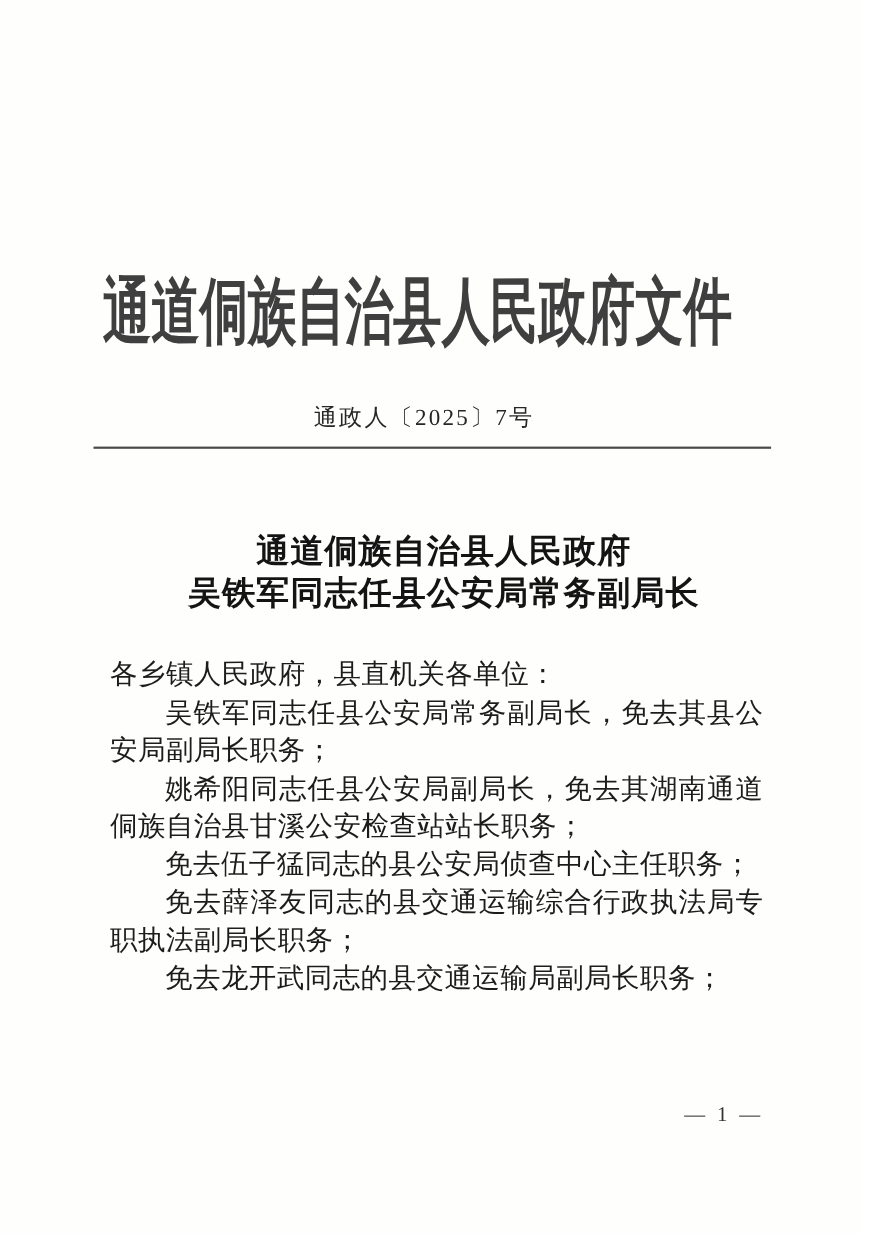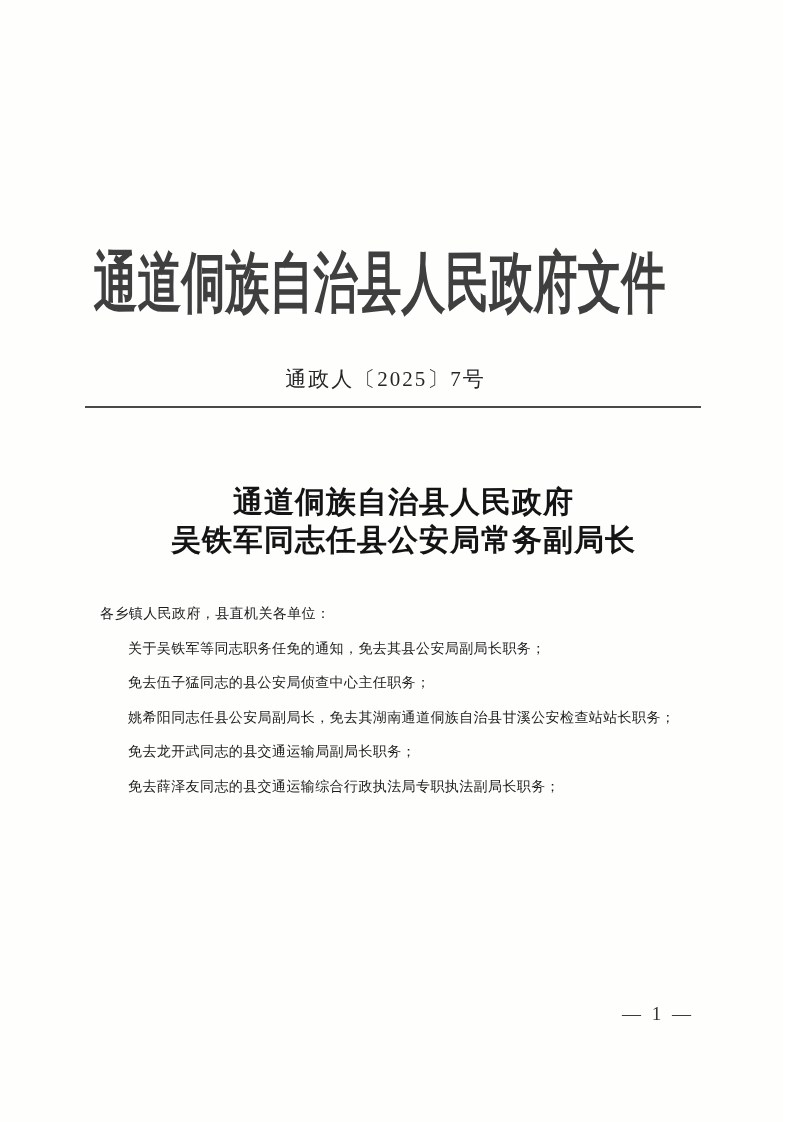--- a/index.html
+++ b/index.html
@@ -62,21 +62,21 @@
     color: #141414;
     letter-spacing: 1px;
     margin: 12px;
   }
 
   .body-text {
     position: absolute;
     top: 597px;
     left: 100px;
     width: 594px;
-    font-size: 14px;
+    font-size: 25px;
     line-height: 34.5px;
     letter-spacing: 0.4px;
     color: #1c1c1c;
     text-align: justify;
   }
 
   .body-text p { margin: 0; }
   .body-text p.indent { text-indent: 2em; }
 
   .page-number {
@@ -101,22 +101,22 @@
 
   <div class="divider"></div>
 
   <h1 class="doc-title">
     <span>通道侗族自治县人民政府</span><br>
     <span>吴铁军同志任县公安局常务副局长</span>
   </h1>
 
   <div class="body-text">
     <p>各乡镇人民政府，县直机关各单位：</p>
-    <p class="indent">关于吴铁军等同志职务任免的通知，免去其县公安局副局长职务；</p>
+    <p class="indent">吴铁军同志任县公安局常务副局长，免去其县公安局副局长职务；</p>
+    <p class="indent">姚希阳同志任县公安局副局长，免去其湖南通道侗族自治县甘溪公安检查站站长职务；</p>
     <p class="indent">免去伍子猛同志的县公安局侦查中心主任职务；</p>
-    <p class="indent">姚希阳同志任县公安局副局长，免去其湖南通道侗族自治县甘溪公安检查站站长职务；</p>
+    <p class="indent">免去薛泽友同志的县交通运输综合行政执法局专职执法副局长职务；</p>
     <p class="indent">免去龙开武同志的县交通运输局副局长职务；</p>
-    <p class="indent">免去薛泽友同志的县交通运输综合行政执法局专职执法副局长职务；</p>
   </div>
 
   <div class="page-number">— 1 —</div>
 
 </div>
 
 </body></html>

